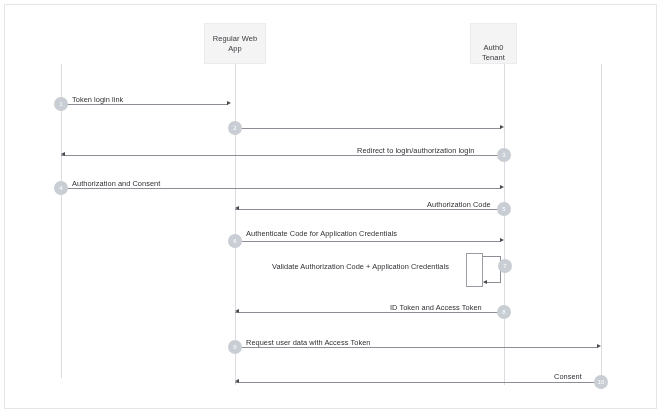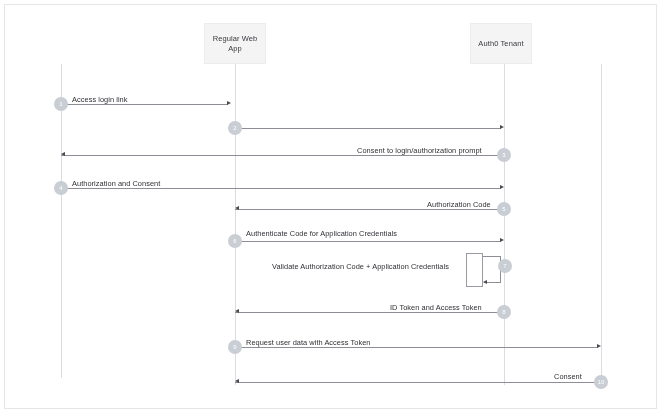--- a/index.html
+++ b/index.html
@@ -103,36 +103,36 @@
   <div class="frame"></div>
 
   <div class="lifeline" style="left:61px; top:64px; height:314px;"></div>
   <div class="lifeline" style="left:235px; top:64px; height:321px;"></div>
   <div class="lifeline" style="left:504px; top:64px; height:321px;"></div>
   <div class="lifeline" style="left:601px; top:64px; height:321px;"></div>
 
   <div class="actor-box" style="left:204px; top:23px; width:62px; height:41px;">
     <span>Regular Web App</span>
   </div>
-  <div class="actor-box" style="left:470px; top:23px; width:62px; height:41px;">
+  <div class="actor-box" style="left:470px; top:23px; width:47px; height:41px;align-items:flex-end;">
     <span>Auth0 Tenant</span>
   </div>
 
   <div class="msg-line" style="left:61px; top:104px; width:167px;"></div>
   <div class="arrow-head arrow-right" style="left:227px; top:101.4px;"></div>
-  <div class="msg-label" style="left:72px; top:95px;">Access login link</div>
+  <div class="msg-label" style="left:72px; top:95px;">Token login link</div>
   <div class="badge" style="left:54px; top:97px;">1</div>
 
   <div class="msg-line" style="left:235px; top:128px; width:266px;"></div>
   <div class="arrow-head arrow-right" style="left:500px; top:125.4px;"></div>
   <div class="badge" style="left:228px; top:121px;">2</div>
 
   <div class="msg-line" style="left:61px; top:155px; width:443px;"></div>
   <div class="arrow-head arrow-left" style="left:61px; top:152.4px;"></div>
-  <div class="msg-label" style="left:357px; top:146px;">Consent to login/authorization prompt</div>
+  <div class="msg-label" style="left:357px; top:146px;">Redirect to login/authorization login</div>
   <div class="badge" style="left:497px; top:148px;">3</div>
 
   <div class="msg-line" style="left:61px; top:188px; width:440px;"></div>
   <div class="arrow-head arrow-right" style="left:500px; top:185.4px;"></div>
   <div class="msg-label" style="left:72px; top:179px;">Authorization and Consent</div>
   <div class="badge" style="left:54px; top:181px;">4</div>
 
   <div class="msg-line" style="left:235px; top:209px; width:269px;"></div>
   <div class="arrow-head arrow-left" style="left:235px; top:206.4px;"></div>
   <div class="msg-label" style="left:427px; top:200px;">Authorization Code</div>

